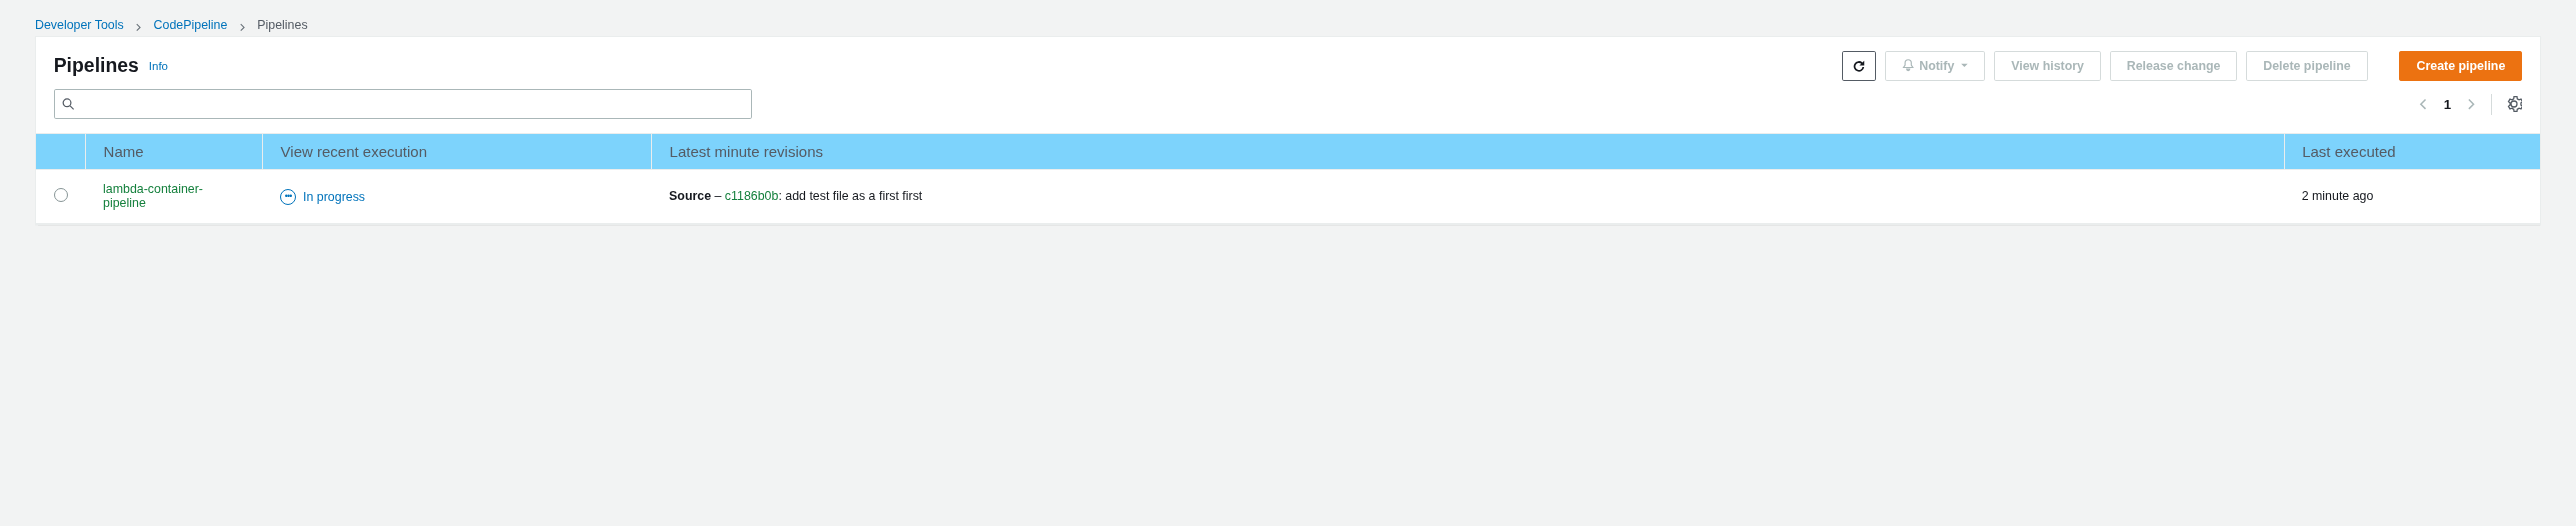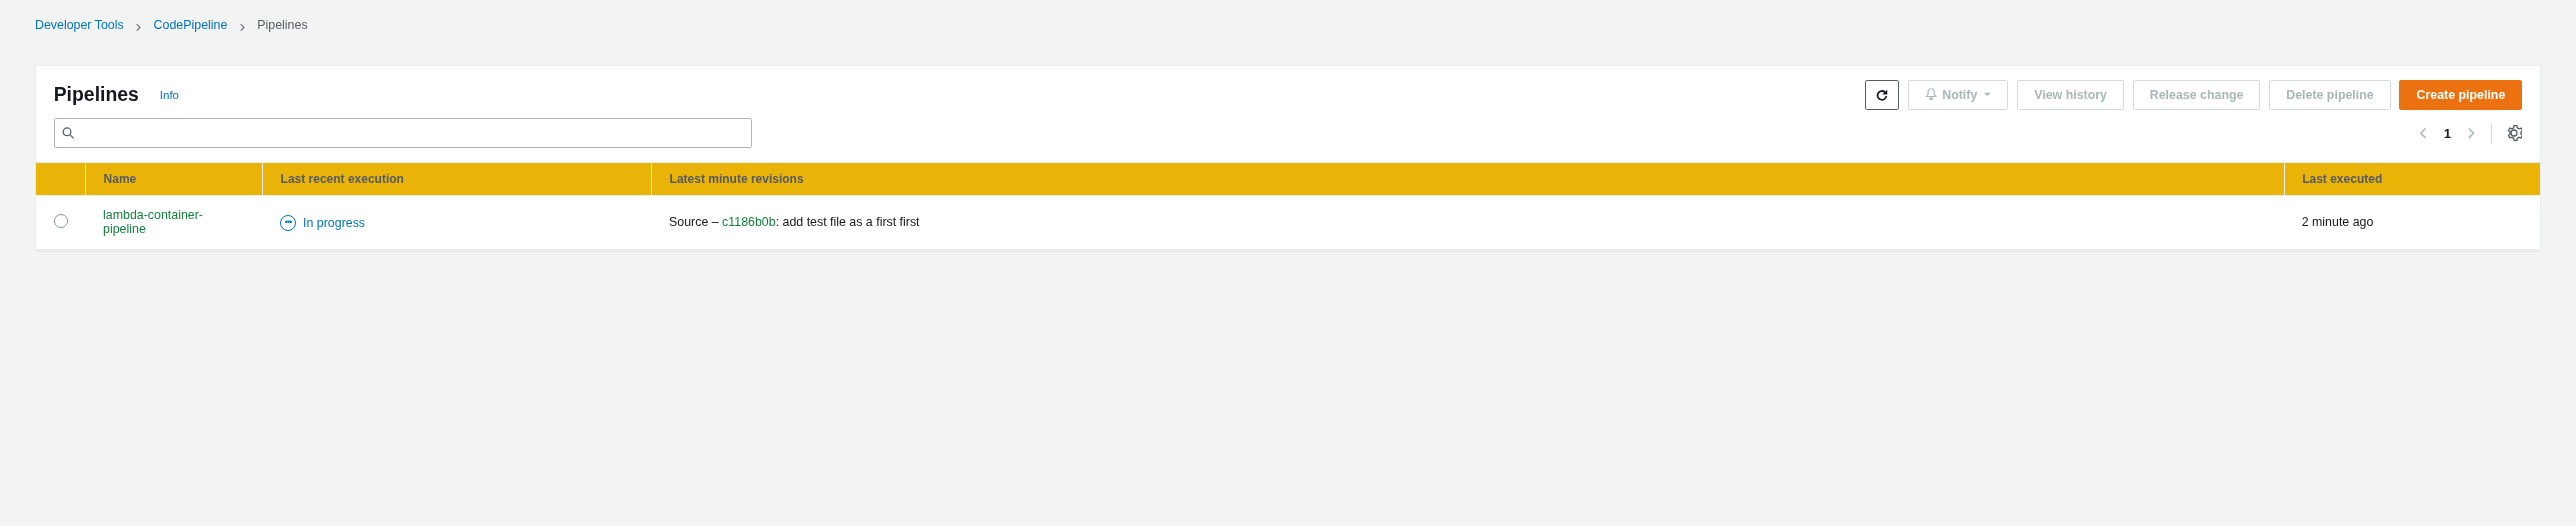--- a/index.html
+++ b/index.html
@@ -7,21 +7,21 @@
       font-family: "Amazon Ember", "Helvetica Neue", Arial, sans-serif;
       background: #f2f3f3;
       color: #16191f;
       font-size: 12.4px;
     }
     .page { padding: 17.7px 35px; }
     .breadcrumb {
       display: flex;
       align-items: flex-end;
       gap: 10.6px;
-      margin-bottom: 33px;
+      margin-bottom: 4px;
       font-size: 12.4px;
     }
     .breadcrumb a { color: #0073bb; text-decoration: none; }
     .breadcrumb .sep { color: #687078; display: flex; align-items: center; }
     .breadcrumb .current { color: #545b64; }
     .panel {
       background: #fff;
       border: 0.9px solid #eaeded;
       box-shadow: 0 0.9px 0.9px rgba(0,0,0,0.05);
     }
@@ -31,21 +31,21 @@
       padding: 14px 17.7px 8.8px 17.7px;
     }
     .panel-title {
       font-size: 19.4px;
       font-weight: 700;
       color: #16191f;
     }
     .info-link {
       color: #0073bb;
       font-size: 11.5px;
-      margin-left: 11px;
+      margin-left: 0;
       text-decoration: none;
       padding-left: 10px;
     }
     .header-actions {
       margin-left: auto;
       display: flex;
       gap: 8.8px;
     }
     .btn {
       display: inline-flex;
@@ -65,20 +65,21 @@
     .btn.icon-only { padding: 5.3px 8.8px; width: 34px; }
     .btn.disabled, .btn:disabled {
       border-color: #d5dbdb;
       color: #aab7b8;
       cursor: default;
     }
     .btn.primary {
       background: #ec7211;
       border-color: #ec7211;
       color: #fff;
+      margin-left: 23px;
     }
     .search-row {
       display: flex;
       align-items: center;
       padding: 0 17.7px 14px 17.7px;
       gap: 17.7px;
     }
     .search-wrap {
       position: relative;
       flex: 0 0 auto;
@@ -106,27 +107,27 @@
       cursor: pointer; color: #545b64;
     }
     .pager .arrow.disabled { color: #aab7b8; cursor: default; }
     .pager .divider { width: 0.9px; height: 21px; background: #d5dbdb; }
     table {
       width: 100%;
       border-collapse: collapse;
     }
     thead th {
       text-align: left;
-      font-weight: 700;
-      font-size: 12px;
+      font-weight: 400;
+      font-size: 15px;
       color: #545b64;
       padding: 8.8px 17.7px;
       border-top: 0.9px solid #eaeded;
       border-bottom: 0.9px solid #eaeded;
-      background: #eab308;
+      background: #7dd3fc;
     }
     thead th + th { border-left: 0.9px solid #eaeded; }
     tbody td {
       padding: 12.4px 17.7px;
       vertical-align: middle;
       font-size: 12.4px;
       border-bottom: 0.9px solid #eaeded;
     }
     .radio-cell { width: 44px; text-align: center; }
     .radio {
@@ -139,21 +140,21 @@
     }
     .status-icon {
       width: 16px; height: 16px; border: 1.8px solid #0073bb; border-radius: 50%;
       display: inline-flex; align-items: center; justify-content: center;
       font-size: 8.8px; letter-spacing: -0.9px; line-height: 1;
     }
     .col-name { width: 177px; }
     .col-exec { width: 389px; }
     .col-rev { width: auto; }
     .col-last { width: 256px; }
-    .rev-label { font-weight: 400; }
+    .rev-label { font-weight: 700; }
   </style>
 </head>
 <body>
 
 <div class="page">
   <nav class="breadcrumb">
     <a href="#">Developer Tools</a>
     <span class="sep">
       <svg width="8.8" height="8.8" viewBox="0 0 16 16">
           <path d="M5 2l6 6-6 6" fill="none" stroke="#687078" stroke-width="2"></path>
@@ -221,21 +222,21 @@
             </svg>
         </span>
       </div>
     </div>
 
     <table>
       <thead>
         <tr>
           <th class="radio-cell"></th>
           <th class="col-name">Name</th>
-          <th class="col-exec">Last recent execution</th>
+          <th class="col-exec">View recent execution</th>
           <th class="col-rev">Latest minute revisions</th>
           <th class="col-last">Last executed</th>
         </tr>
       </thead>
       <tbody>
         <tr>
           <td class="radio-cell">
             <span class="radio"></span>
           </td>
           <td>

